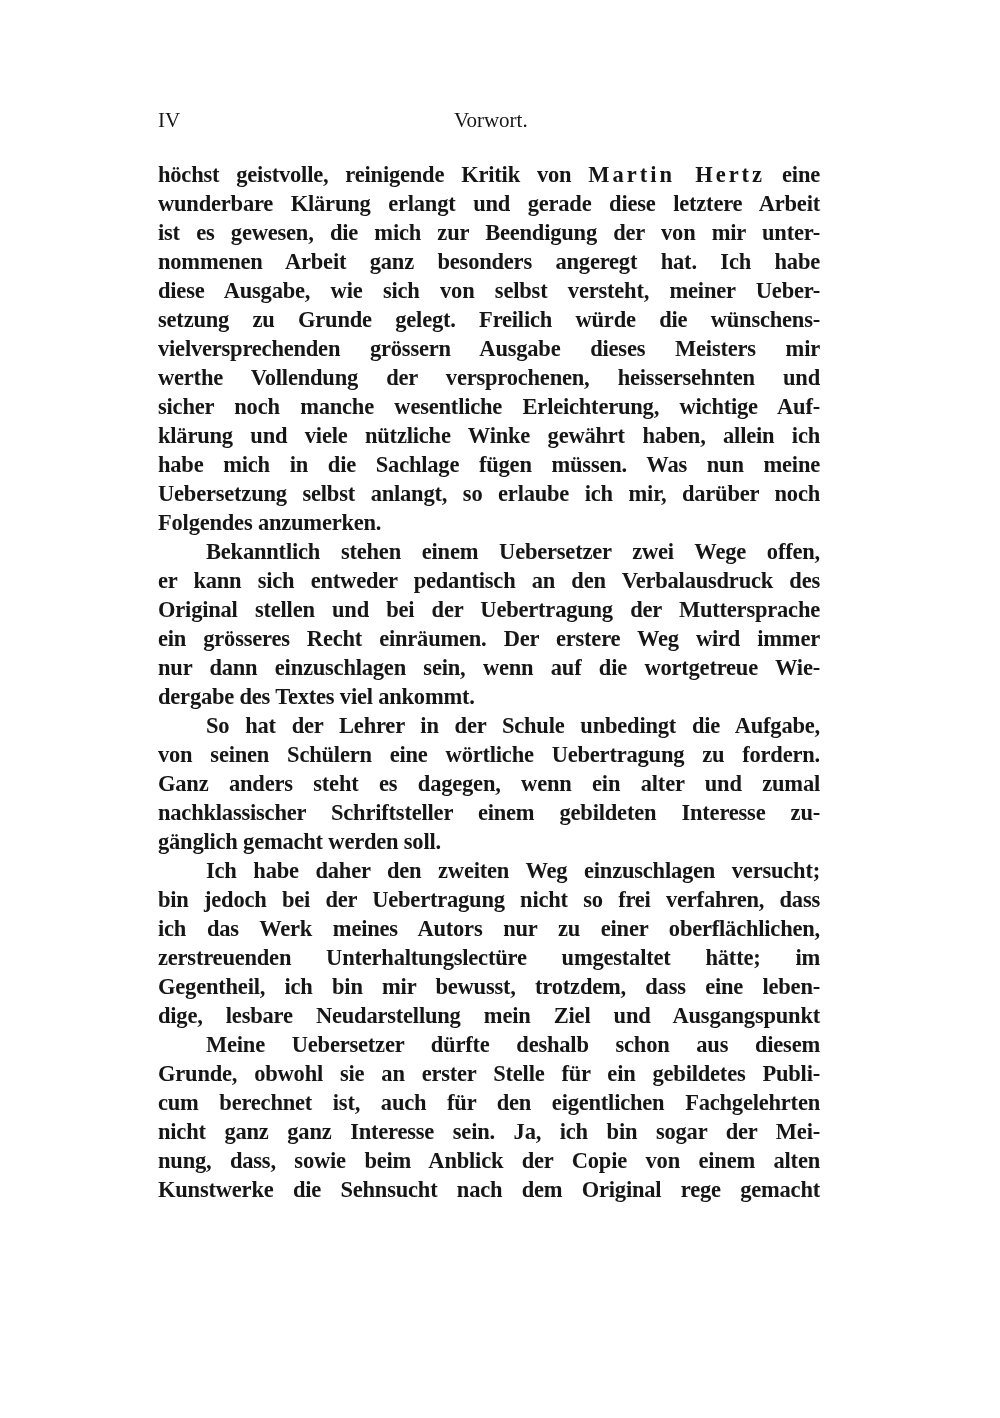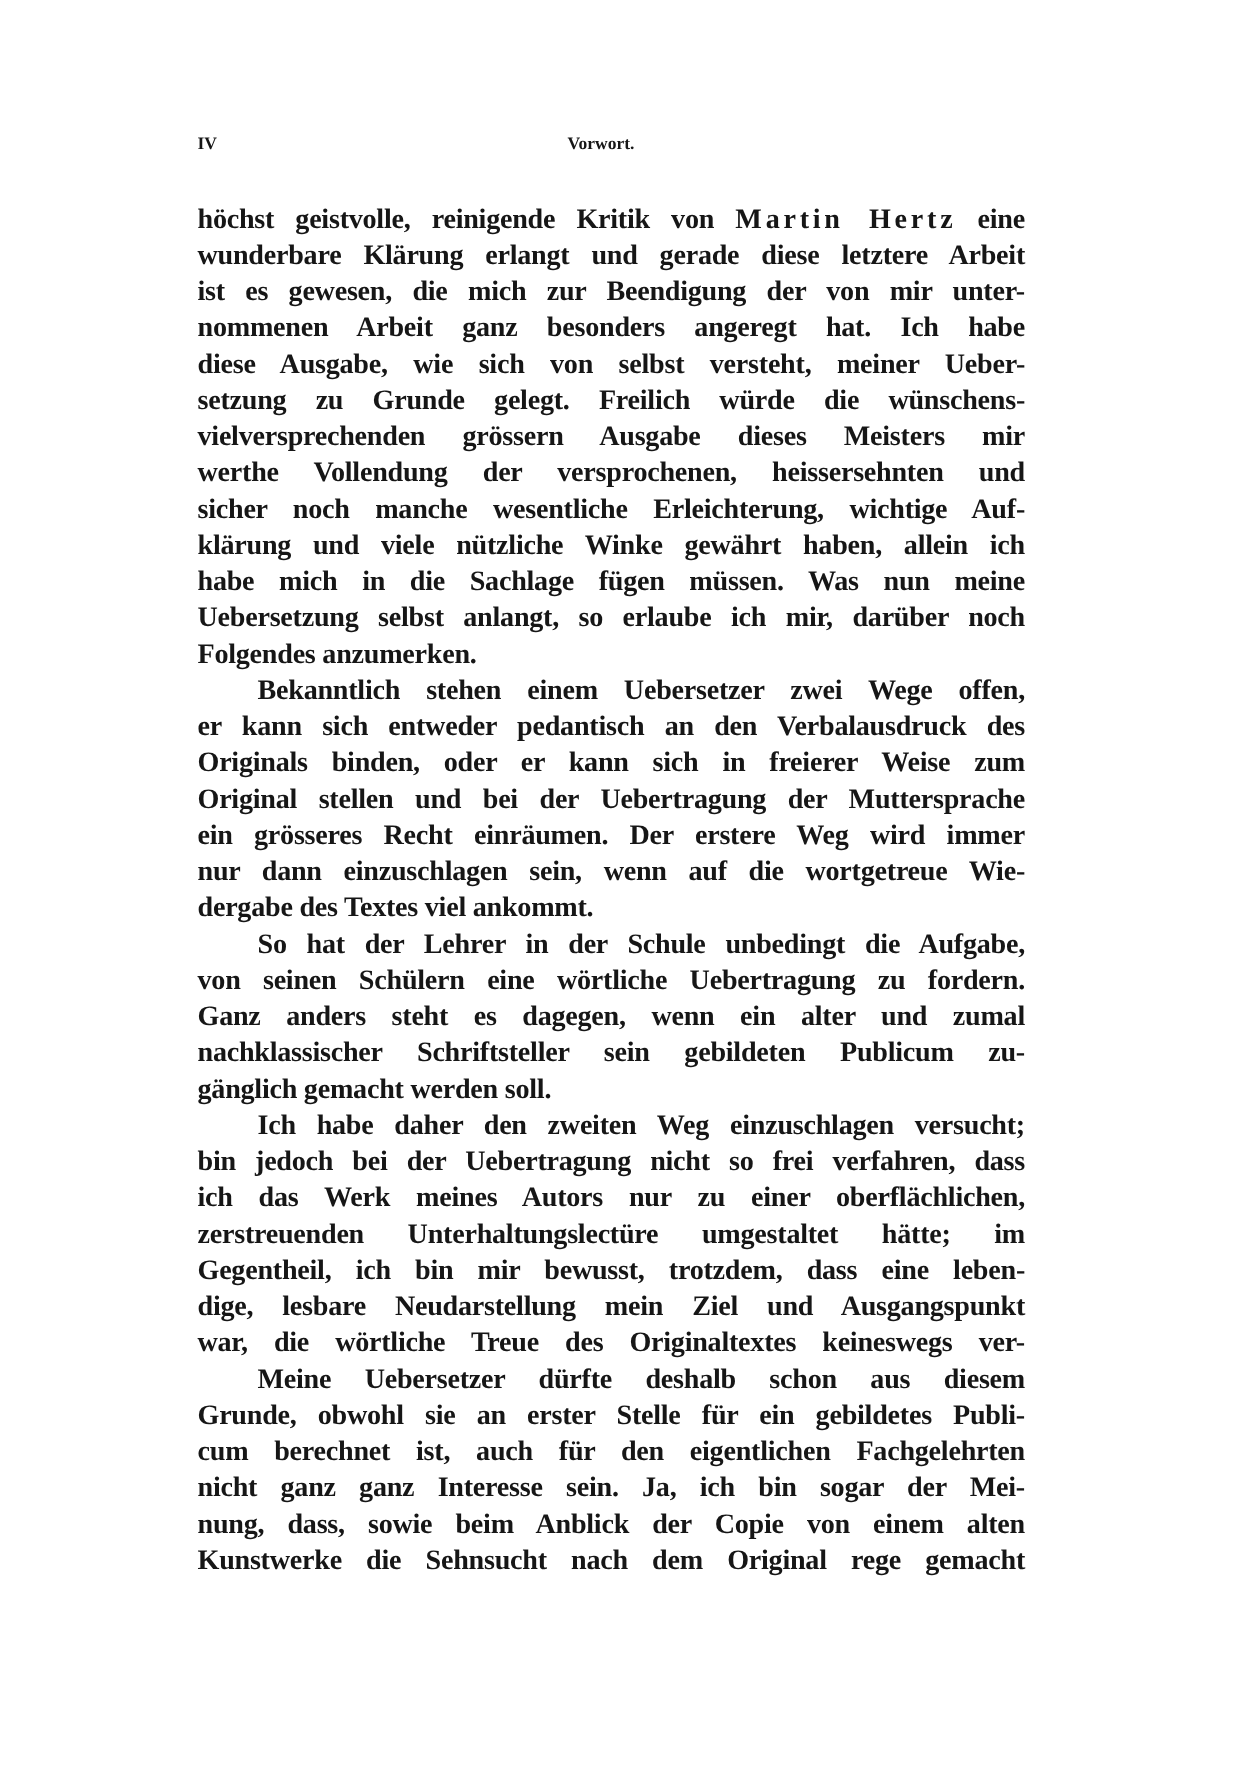--- a/index.html
+++ b/index.html
@@ -17,22 +17,22 @@
   }
   .page {
     position: absolute;
     left: 158px;
     top: 108px;
     width: 662px;
   }
   .running-head {
     position: relative;
     height: 30px;
-    font-size: 14px;
-    font-weight: bold;
+    font-size: 21px;
+    font-weight: normal;
   }
   .page-number {
     position: absolute;
     left: 0;
     top: 0;
   }
   .head-title {
     position: absolute;
     left: 296px;
     top: 0;
@@ -84,43 +84,41 @@
       <span class="line">sicher noch manche wesentliche Erleichterung, wichtige Auf-</span>
       <span class="line">klärung und viele nützliche Winke gewährt haben, allein ich</span>
       <span class="line">habe mich in die Sachlage fügen müssen. Was nun meine</span>
       <span class="line">Uebersetzung selbst anlangt, so erlaube ich mir, darüber noch</span>
       <span class="line last">Folgendes anzumerken.</span>
     </div>
 
     <div>
       <span class="line indent">Bekanntlich stehen einem Uebersetzer zwei Wege offen,</span>
       <span class="line">er kann sich entweder pedantisch an den Verbalausdruck des</span>
-      <span class="line">Originals binden, oder er kann sich in freierer Weise zum</span>
       <span class="line">Original stellen und bei der Uebertragung der Muttersprache</span>
       <span class="line">ein grösseres Recht einräumen. Der erstere Weg wird immer</span>
       <span class="line">nur dann einzuschlagen sein, wenn auf die wortgetreue Wie-</span>
       <span class="line last">dergabe des Textes viel ankommt.</span>
     </div>
 
     <div>
       <span class="line indent">So hat der Lehrer in der Schule unbedingt die Aufgabe,</span>
       <span class="line">von seinen Schülern eine wörtliche Uebertragung zu fordern.</span>
       <span class="line">Ganz anders steht es dagegen, wenn ein alter und zumal</span>
-      <span class="line">nachklassischer Schriftsteller sein gebildeten Publicum zu-</span>
+      <span class="line">nachklassischer Schriftsteller einem gebildeten Interesse zu-</span>
       <span class="line last">gänglich gemacht werden soll.</span>
     </div>
 
     <div>
       <span class="line indent">Ich habe daher den zweiten Weg einzuschlagen versucht;</span>
       <span class="line">bin jedoch bei der Uebertragung nicht so frei verfahren, dass</span>
       <span class="line">ich das Werk meines Autors nur zu einer oberflächlichen,</span>
       <span class="line">zerstreuenden Unterhaltungslectüre umgestaltet hätte; im</span>
       <span class="line">Gegentheil, ich bin mir bewusst, trotzdem, dass eine leben-</span>
       <span class="line">dige, lesbare Neudarstellung mein Ziel und Ausgangspunkt</span>
-      <span class="line">war, die wörtliche Treue des Originaltextes keineswegs ver-</span>
     </div>
 
     <div>
       <span class="line indent">Meine Uebersetzer dürfte deshalb schon aus diesem</span>
       <span class="line">Grunde, obwohl sie an erster Stelle für ein gebildetes Publi-</span>
       <span class="line">cum berechnet ist, auch für den eigentlichen Fachgelehrten</span>
       <span class="line">nicht ganz ganz Interesse sein. Ja, ich bin sogar der Mei-</span>
       <span class="line">nung, dass, sowie beim Anblick der Copie von einem alten</span>
       <span class="line">Kunstwerke die Sehnsucht nach dem Original rege gemacht</span>
     </div>

